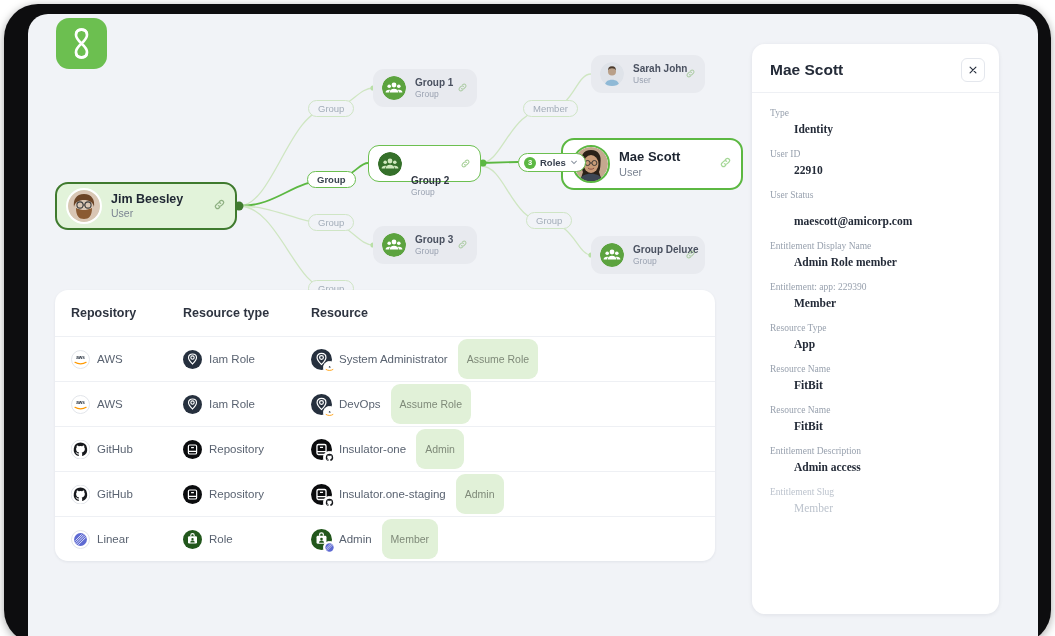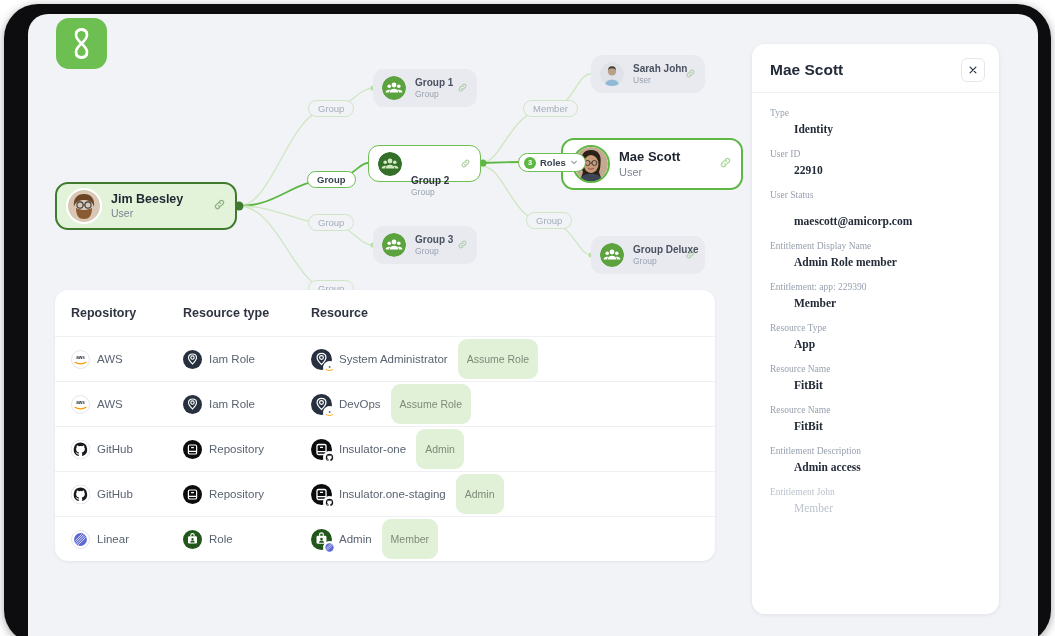--- a/index.html
+++ b/index.html
@@ -793,19 +793,19 @@
       </div>
       <div class="fld">
         <div class="k">Resource Name</div>
         <div class="v">FitBit</div>
       </div>
       <div class="fld">
         <div class="k">Entitlement Description</div>
         <div class="v">Admin access</div>
       </div>
       <div class="fld muted">
-        <div class="k">Entitlement John</div>
+        <div class="k">Entitlement Slug</div>
         <div class="v">Member</div>
       </div>
     </div>
   </div>
 
 </div>
 
 </body></html>

